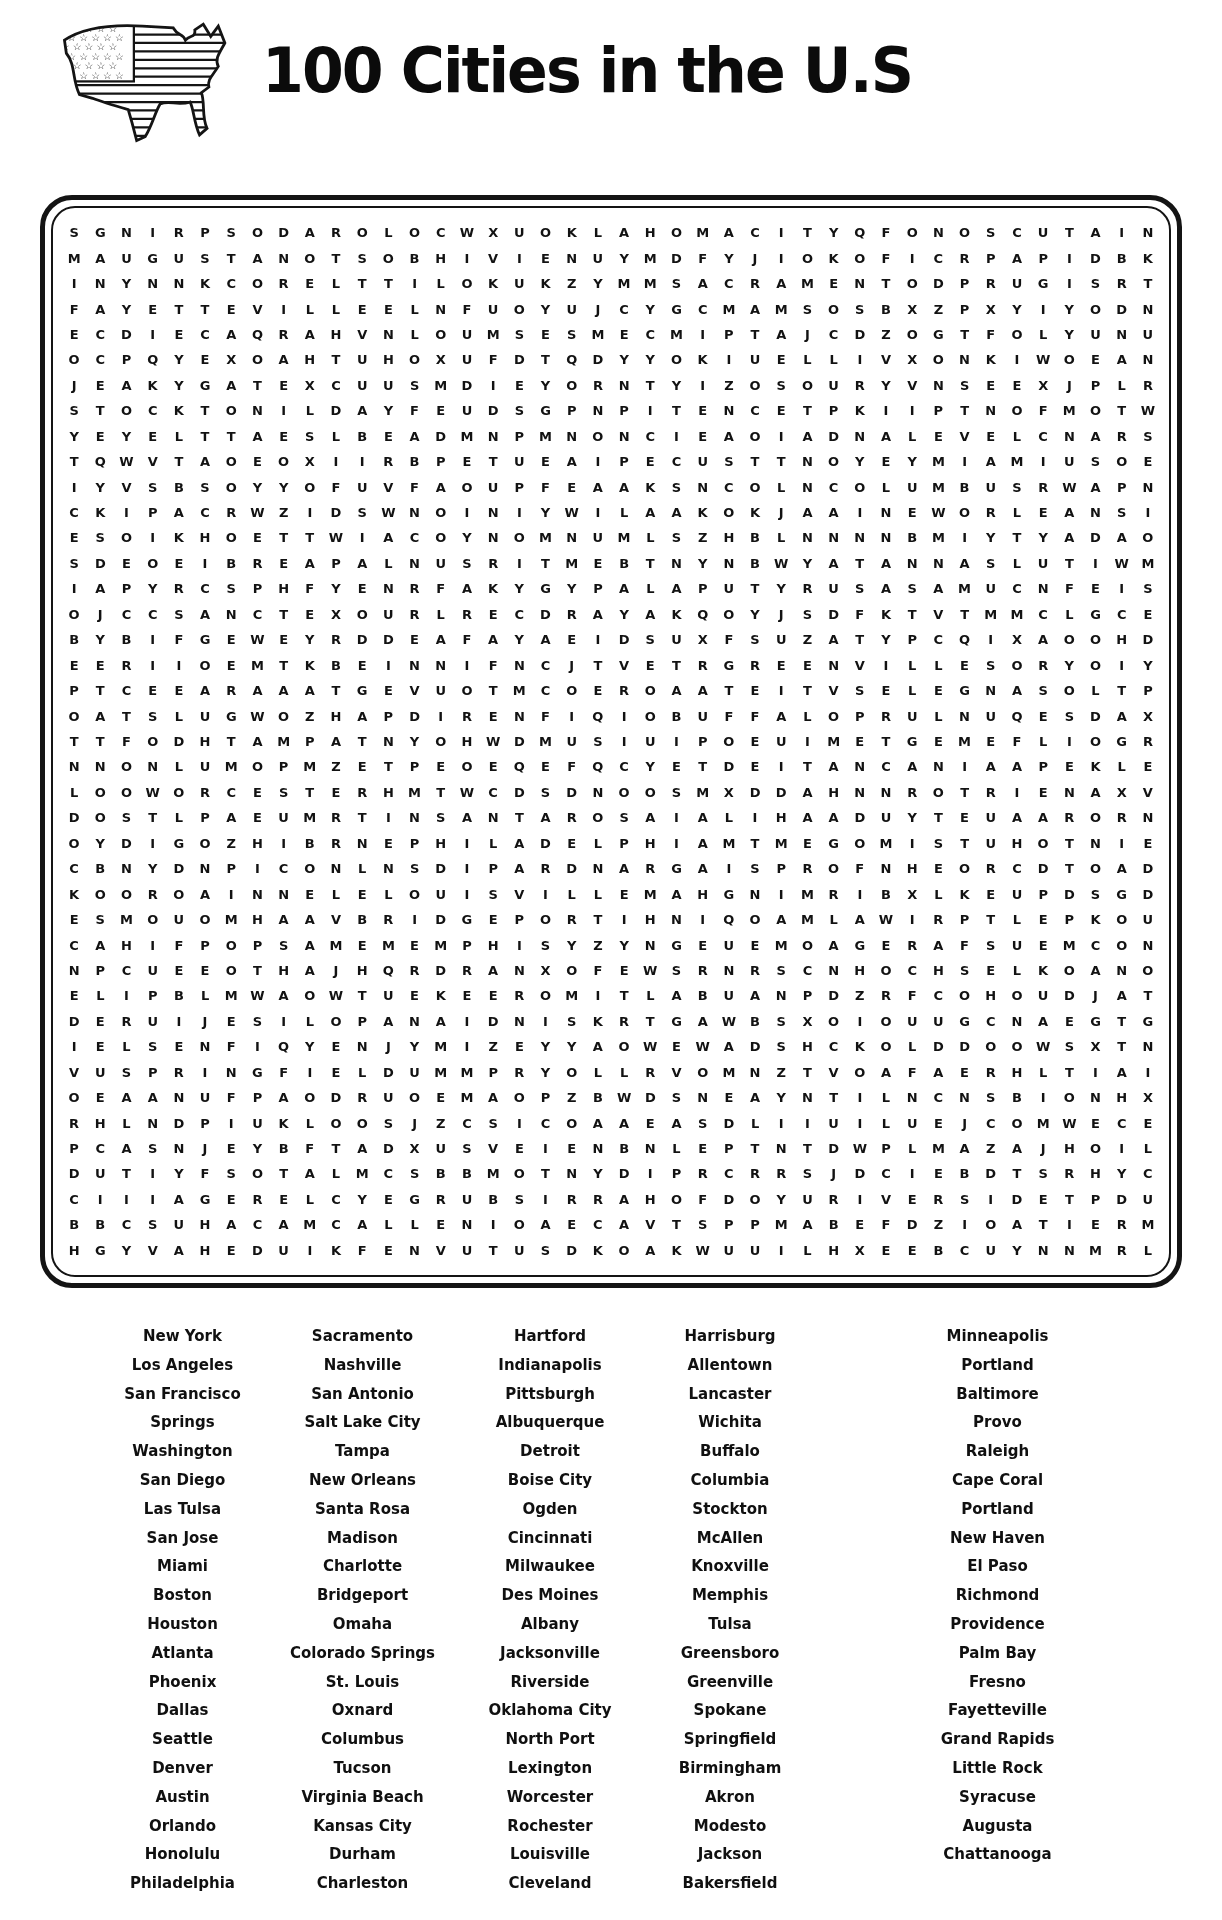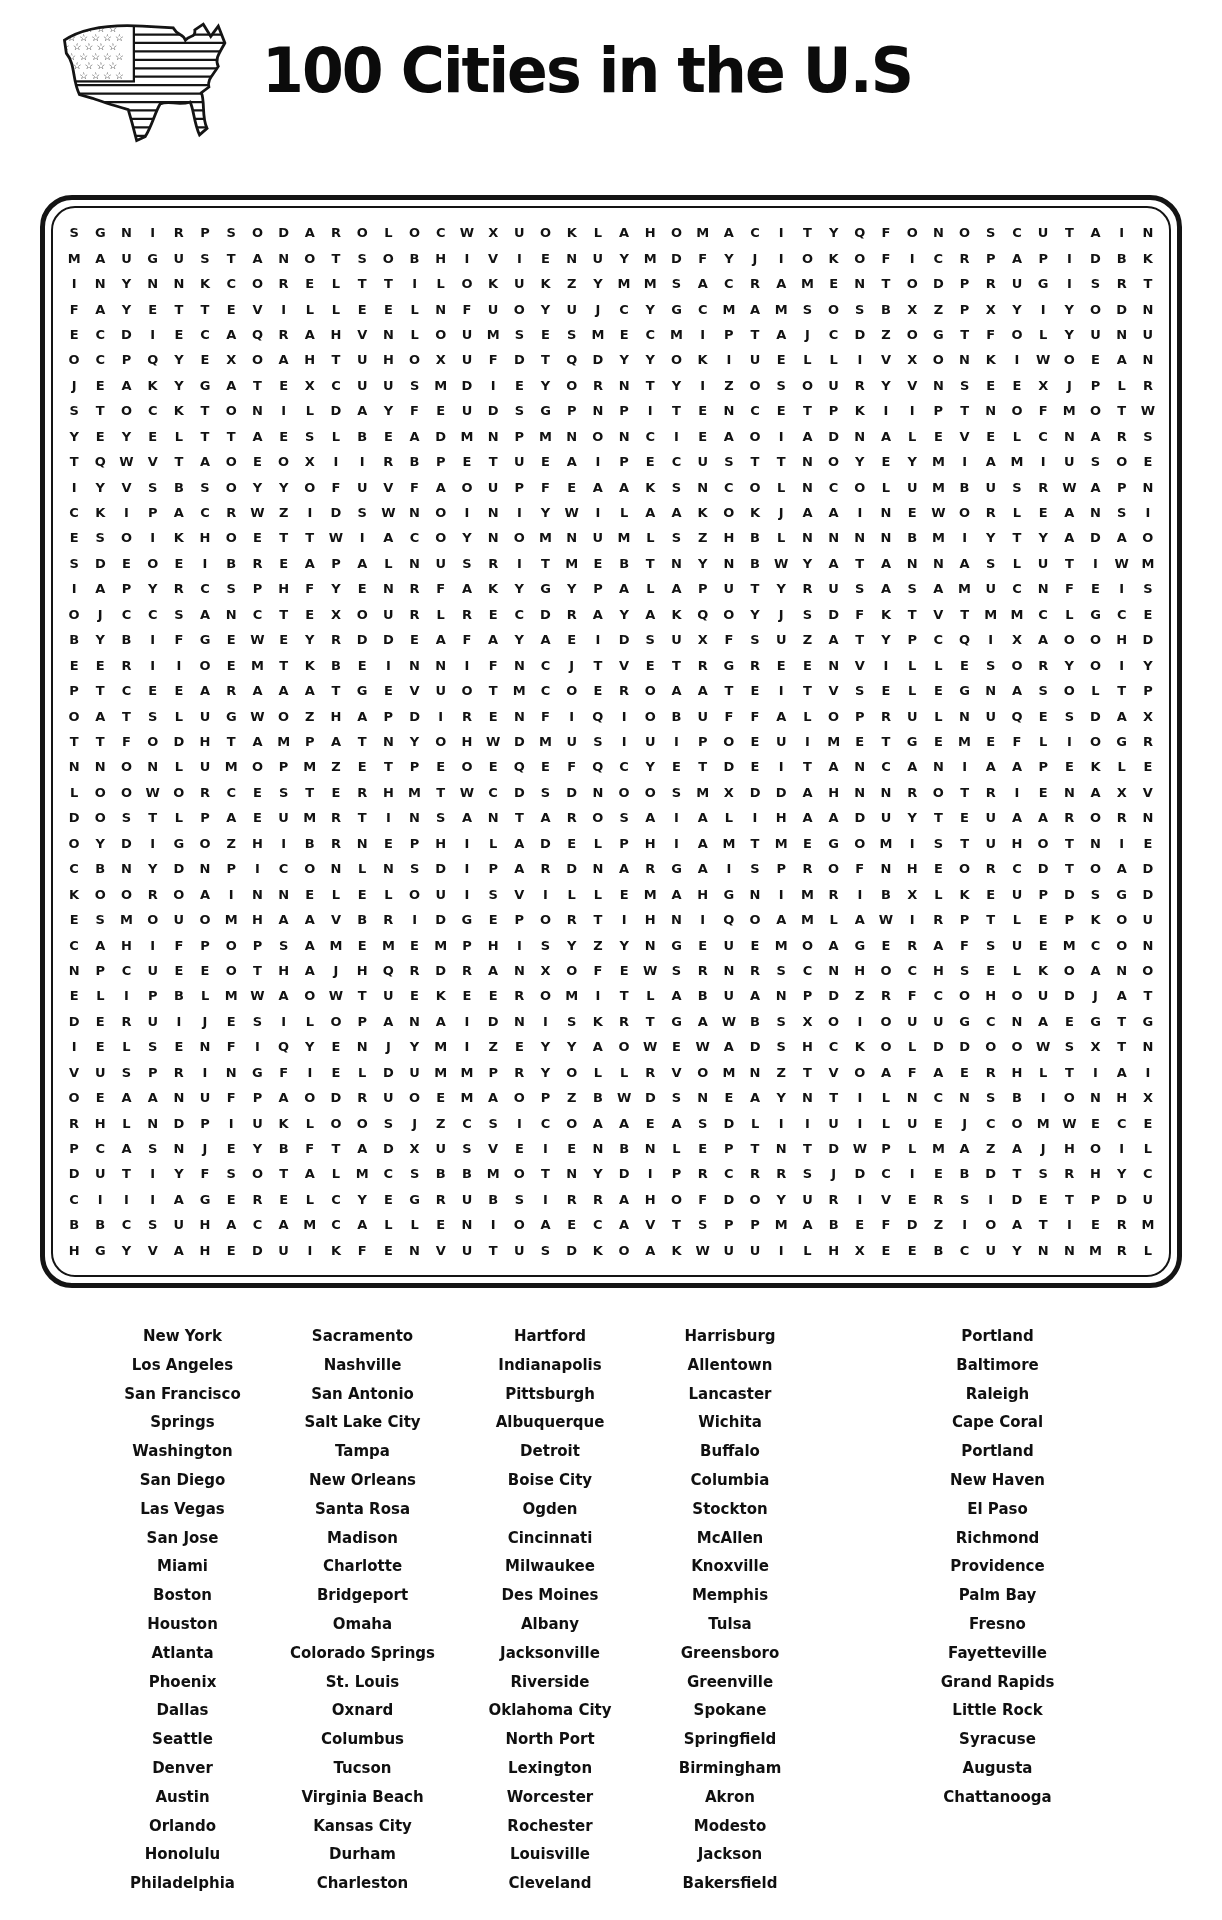--- a/index.html
+++ b/index.html
@@ -1818,21 +1818,21 @@
 </div>
 
 <div class="word-list">
   <div class="word-column">
       <div class="word">New York</div>
       <div class="word">Los Angeles</div>
       <div class="word">San Francisco</div>
       <div class="word">Springs</div>
       <div class="word">Washington</div>
       <div class="word">San Diego</div>
-      <div class="word">Las Vegas</div>
+      <div class="word">Las Tulsa</div>
       <div class="word">San Jose</div>
       <div class="word">Miami</div>
       <div class="word">Boston</div>
       <div class="word">Houston</div>
       <div class="word">Atlanta</div>
       <div class="word">Phoenix</div>
       <div class="word">Dallas</div>
       <div class="word">Seattle</div>
       <div class="word">Denver</div>
       <div class="word">Austin</div>
@@ -1900,22 +1900,24 @@
       <div class="word">Greenville</div>
       <div class="word">Spokane</div>
       <div class="word">Springfield</div>
       <div class="word">Birmingham</div>
       <div class="word">Akron</div>
       <div class="word">Modesto</div>
       <div class="word">Jackson</div>
       <div class="word">Bakersfield</div>
     </div>
   <div class="word-column">
+      <div class="word">Minneapolis</div>
       <div class="word">Portland</div>
       <div class="word">Baltimore</div>
+      <div class="word">Provo</div>
       <div class="word">Raleigh</div>
       <div class="word">Cape Coral</div>
       <div class="word">Portland</div>
       <div class="word">New Haven</div>
       <div class="word">El Paso</div>
       <div class="word">Richmond</div>
       <div class="word">Providence</div>
       <div class="word">Palm Bay</div>
       <div class="word">Fresno</div>
       <div class="word">Fayetteville</div>

